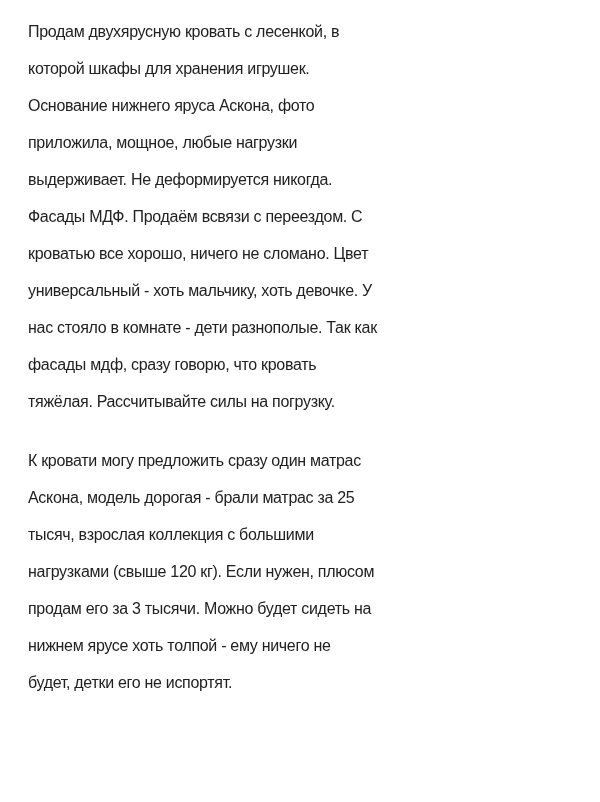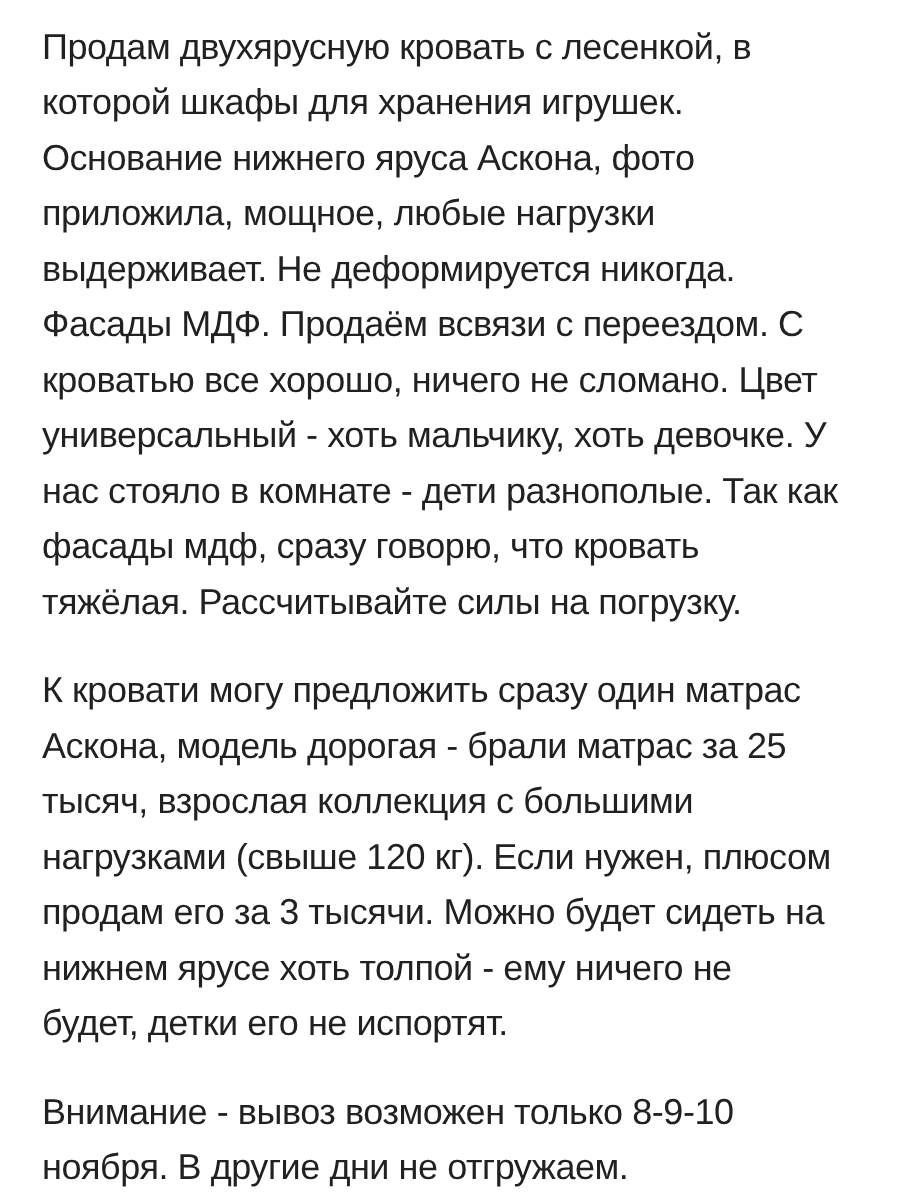--- a/index.html
+++ b/index.html
@@ -10,21 +10,21 @@
     width: 600px;
     height: 802px;
     background: #ffffff;
     overflow: hidden;
   }
   .description {
     box-sizing: border-box;
     width: 600px;
     padding: 13px 8px 0 28px;
     font-family: "Liberation Sans", "DejaVu Sans", sans-serif;
-    font-size: 24px;
+    font-size: 16px;
     line-height: 37px;
     letter-spacing: -0.3px;
     color: #212121;
     font-weight: 400;
   }
   .description p {
     margin: 0 0 22px 0;
     white-space: pre-line; 
   }
   .description p:last-child {
@@ -46,15 +46,13 @@
 нас стояло в комнате - дети разнополые. Так как
 фасады мдф, сразу говорю, что кровать
 тяжёлая. Рассчитывайте силы на погрузку.</p>
   <p>К кровати могу предложить сразу один матрас
 Аскона, модель дорогая - брали матрас за 25
 тысяч, взрослая коллекция с большими
 нагрузками (свыше 120 кг). Если нужен, плюсом
 продам его за 3 тысячи. Можно будет сидеть на
 нижнем ярусе хоть толпой - ему ничего не
 будет, детки его не испортят.</p>
-  <p>Внимание - вывоз возможен только 8-9-10
-ноября. В другие дни не отгружаем.</p>
 </main>
 
 </body></html>

